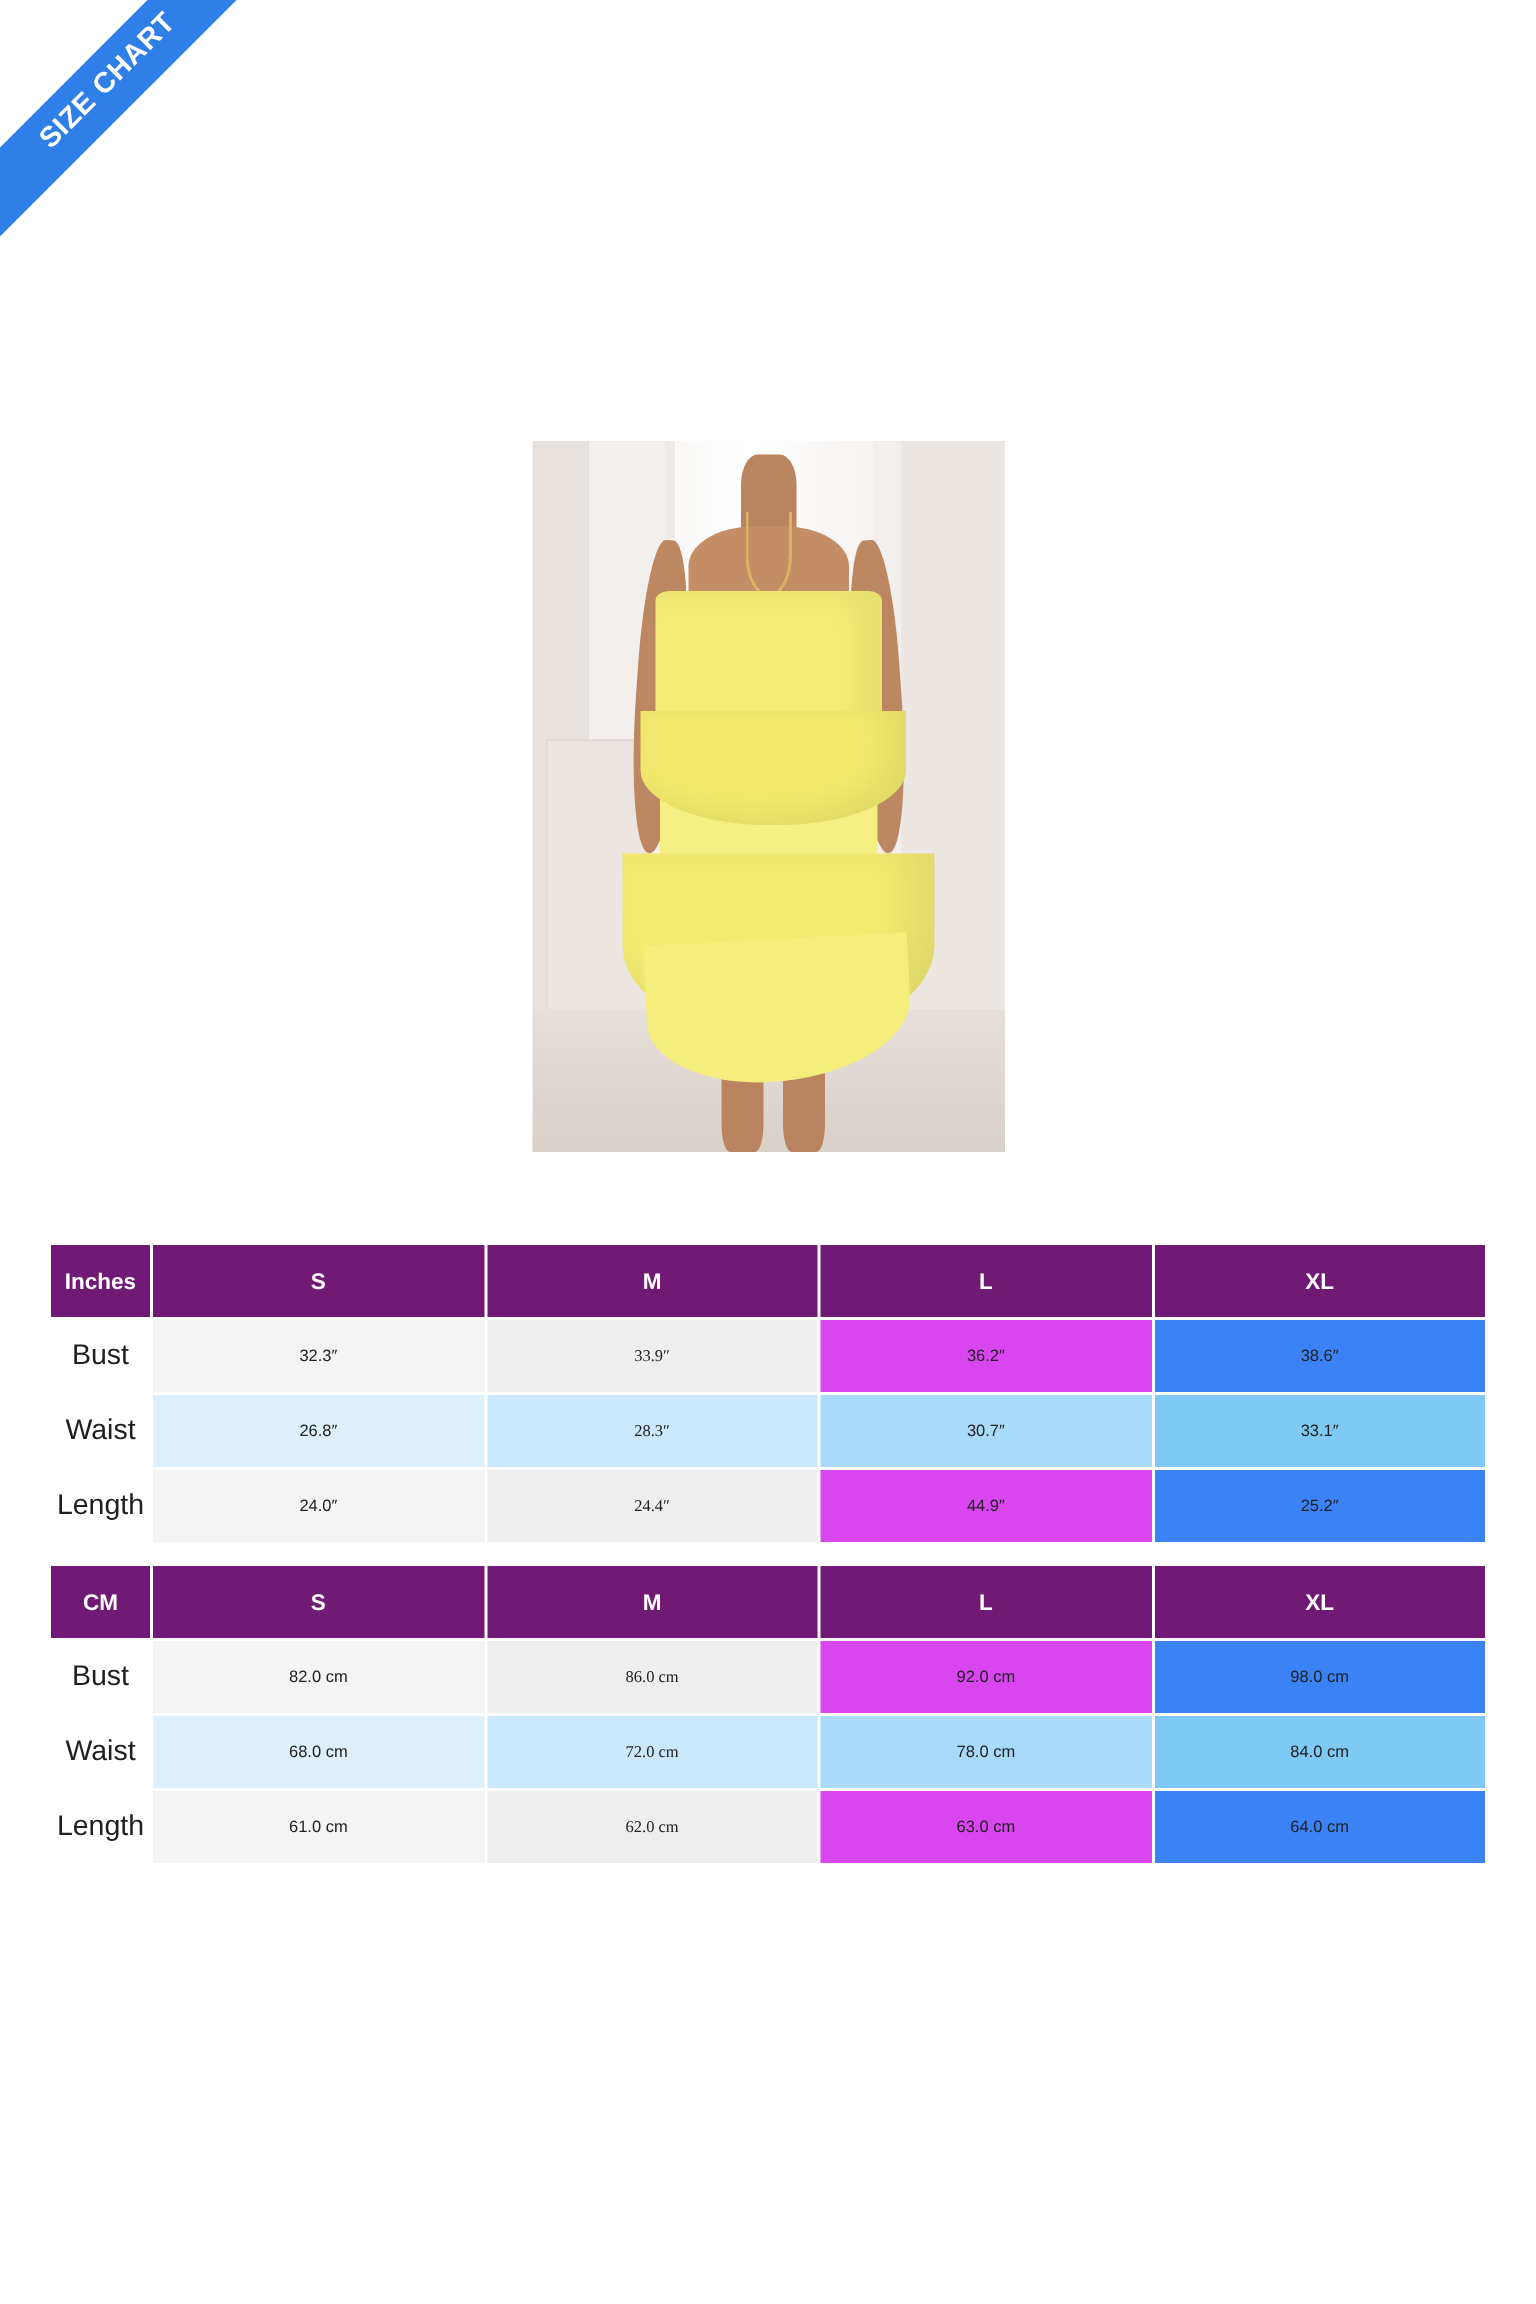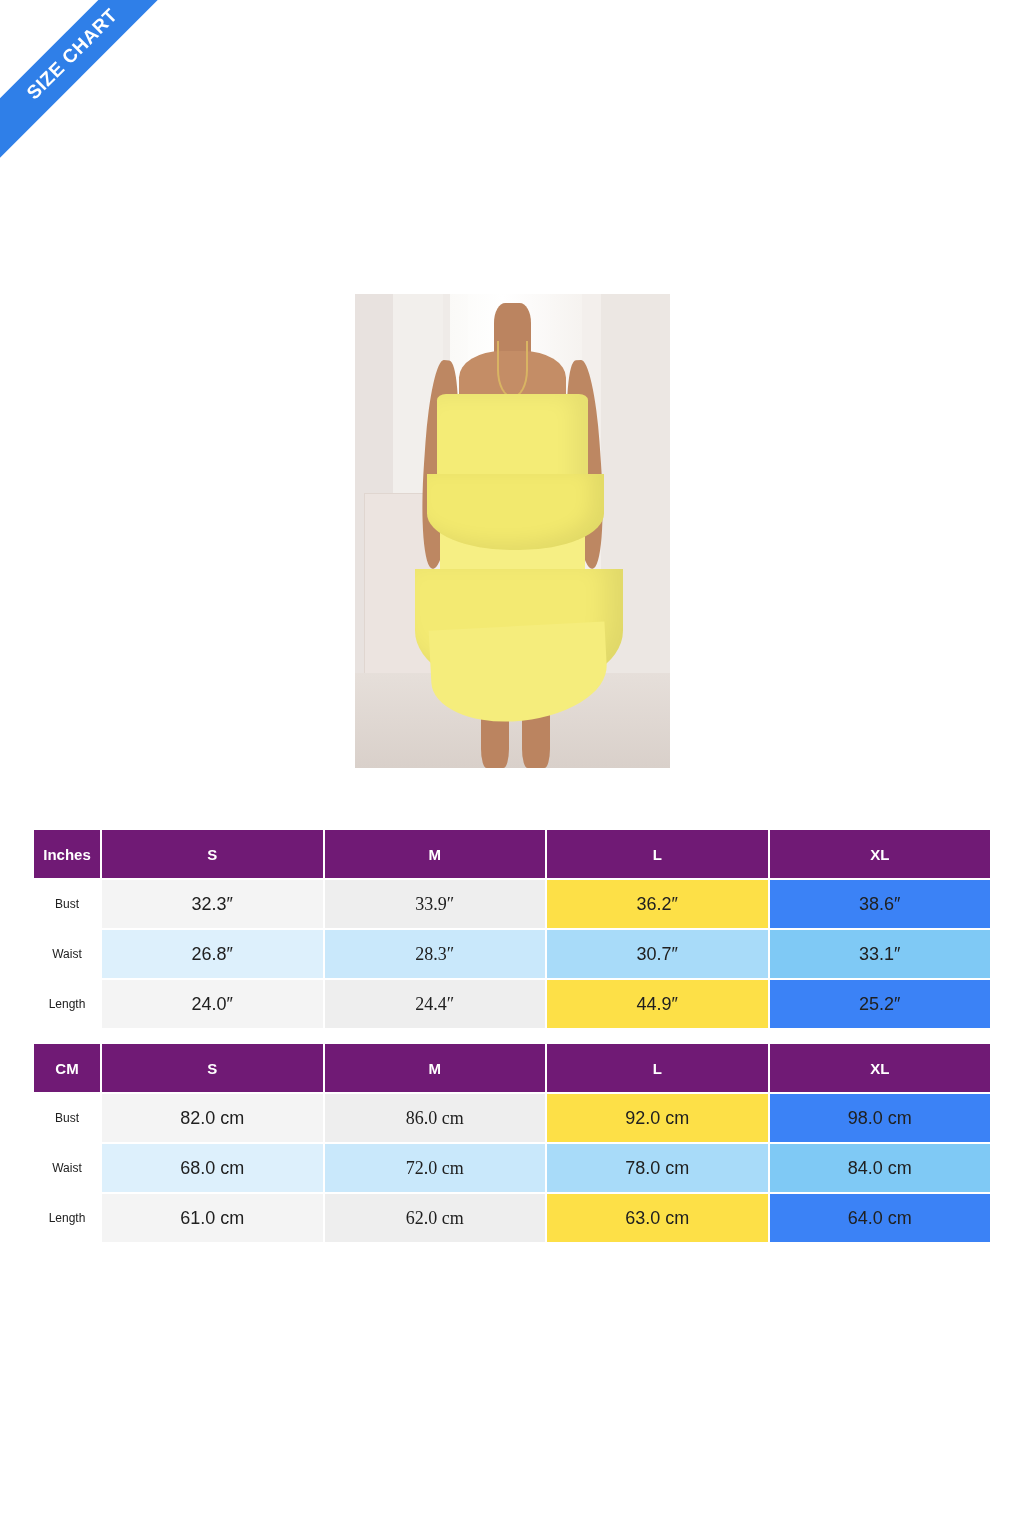--- a/index.html
+++ b/index.html
@@ -206,42 +206,42 @@
 
   table {
     width: 960px;
     border-collapse: separate;
     border-spacing: 2px 2px;
     table-layout: fixed;
   }
   th, td {
     height: 48px;
     text-align: center;
-    font-size: 18px;
+    font-size: 11px;
     font-weight: normal;
     color: #202020;
     padding: 0;
   }
   thead th {
     background: #701a75;
     color: #ffffff;
     font-weight: bold;
     font-size: 15px;
   }
   thead th.corner { width: 66px; }
   tbody td.rowhead {
     width: 66px;
     background: #ffffff;
     color: #202020;
-    font-size: 12px;
+    font-size: 19px;
   }
   
   tbody tr td.c0 { background: #f4f4f4; }
   tbody tr td.c1 { background: #eeeeee; font-family: Liberation Serif, serif; }
-  tbody tr td.c2 { background: #fde047; }
+  tbody tr td.c2 { background: #d946ef; }
   tbody tr td.c3 { background: #3b82f6; }
 
   tbody tr.hl td.c0 { background: #ddf0fc; }
   tbody tr.hl td.c1 { background: #c9e8fb; }
   tbody tr.hl td.c2 { background: #a8dbf9; }
   tbody tr.hl td.c3 { background: #7fc9f5; }
   tbody tr.hl td.rowhead { background: #ffffff; }
 </style>
 </head>
 <body>

